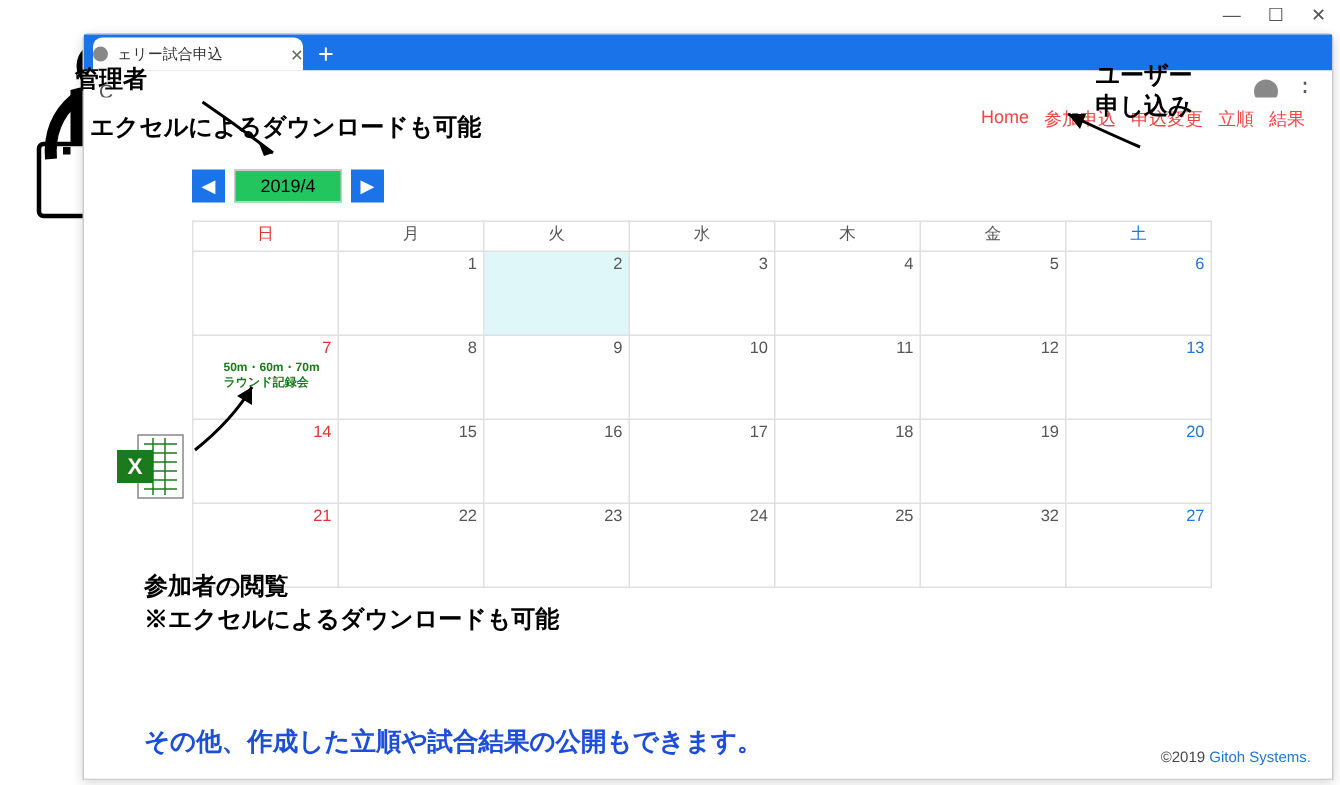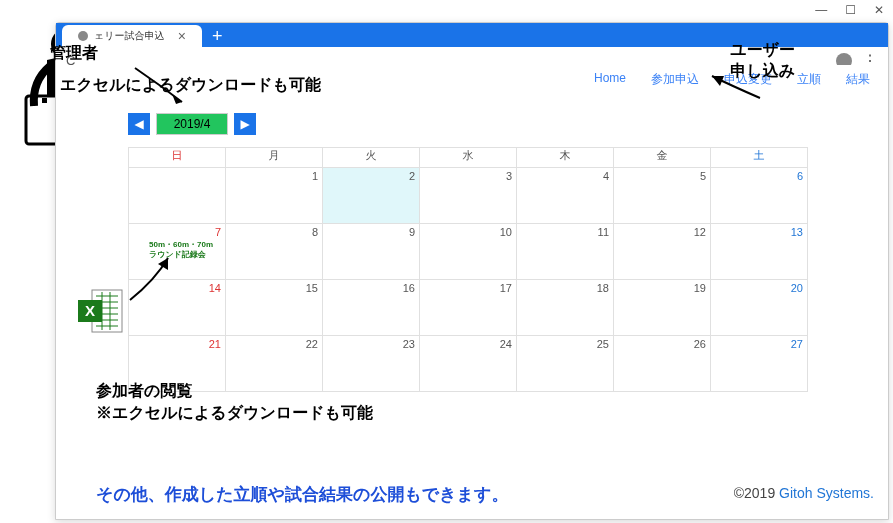--- a/index.html
+++ b/index.html
@@ -2,33 +2,33 @@
 <html><head>
 <meta charset="utf-8">
 <style>
   * { box-sizing: border-box; margin: 0; padding: 0; }
   body { font-family: "Meiryo", sans-serif; width: 893px; height: 523px; background: #fff; position: relative; }
   
   .browser-chrome { position: absolute; left: 55px; top: 22px; right: 4px; height: 498px; border: 1px solid #ccc; background: #fff; border-radius: 4px 4px 0 0; box-shadow: 0 2px 8px rgba(0,0,0,0.15); }
   .win-controls { position: absolute; right: 4px; top: -20px; display: flex; gap: 18px; font-size: 12px; color: #555; }
   
   .tabstrip { height: 24px; background: #1a73e8; display: flex; align-items: flex-end; padding-left: 6px; }
-  .tab { background: #fff; height: 22px; width: 140px; border-radius: 6px 6px 0 0; display: flex; align-items: center; padding: 0 16px; font-size: 10px; color: #333; gap: 6px; }
+  .tab { background: #fff; height: 22px; width: 140px; border-radius: 6px 6px 0 0; display: flex; align-items: center; padding: 0 0; font-size: 10px; color: #333; gap: 6px; }
   .tab-close { margin-left: auto; color: #666; font-size: 14px; cursor: pointer; }
   .newtab { color: #fff; font-size: 18px; padding: 0 10px; cursor: pointer; }
   
   .addrbar { height: 28px; background: #fff; border-bottom: 1px solid #e0e0e0; display: flex; align-items: center; padding: 0 10px; gap: 10px; font-size: 13px; color: #555; }
   .addrbar .spacer { flex: 1; }
   .addr-icon { width: 16px; height: 16px; border-radius: 50%; background: #888; }
   .menu-dots { font-size: 16px; color: #555; cursor: pointer; }
   
   .page { position: absolute; top: 42px; left: 0; right: 0; bottom: 0; background: #fff; }
   
   .topnav { position: absolute; top: 6px; right: 18px; display: flex; gap: 10px; font-size: 12px; color: #444; }
-  .topnav a { text-decoration: none; color: #3b82f6; cursor: pointer; margin-left: 15px; }
+  .topnav a { text-decoration: none; color: #ef4444; cursor: pointer; }
   
   .monthnav { position: absolute; top: 48px; left: 72px; display: flex; align-items: center; gap: 6px; }
   .nav-btn { width: 22px; height: 22px; background: #1a73e8; color: #fff; border: none; display: flex; align-items: center; justify-content: center; font-size: 12px; cursor: pointer; }
   .month-label { width: 72px; height: 22px; border: 1px solid #ccc; display: flex; align-items: center; justify-content: center; font-size: 12px; background: #22c55e; }
   
   .calendar { position: absolute; top: 82px; left: 72px; width: 680px; border-collapse: collapse; }
   .calendar th, .calendar td { border: 1px solid #e0e0e0; font-size: 11px; vertical-align: top; }
   .calendar th { height: 20px; font-weight: normal; color: #555; }
   .calendar th.sun { color: #d33; }
   .calendar th.sat { color: #2176d6; }
@@ -40,21 +40,21 @@
   .event { font-size: 8px; color: #1b7a1b; text-align: left; line-height: 1.2; margin-top: 2px; font-weight: bold; }
   
   .anno { position: absolute; color: #000000; font-weight: bold; }
   .anno1 { top: 43px; left: 50px; font-size: 16px; }
   .anno2 { top: 75px; left: 60px; font-size: 16px; }
   .anno3 { top: 40px; right: 98px; font-size: 16px; text-align: left; }
   .anno4 { top: 316px; left: 40px; font-size: 16px; }
   .anno5 { top: 338px; left: 40px; font-size: 16px; }
   .anno6 { position: absolute; top: 418px; left: 40px; font-size: 17px; color: #1d4ed8; font-weight: bold; }
   
-  .footer { position: absolute; bottom: 18px; right: 14px; font-size: 14px; color: #444; }
+  .footer { position: absolute; bottom: 8px; right: 14px; font-size: 10px; color: #444; }
   .footer a { color: #2176d6; text-decoration: none; }
   
   
   .admin-fig { position: absolute; top: 26px; left: 12px; width: 90px; height: 200px; }
   .user-fig { position: absolute; top: 90px; right: 4px; width: 80px; height: 210px; }
   .excel-icon { position: absolute; top: 288px; left: 78px; width: 46px; height: 46px; }
 </style>
 </head>
 <body>
 
@@ -204,21 +204,21 @@
             <td>
               <div class="dnum">23</div>
             </td>
             <td>
               <div class="dnum">24</div>
             </td>
             <td>
               <div class="dnum">25</div>
             </td>
             <td>
-              <div class="dnum">26</div>
+              <div class="dnum">32</div>
             </td>
             <td class="sat">
               <div class="dnum">27</div>
             </td>
           </tr>
         </tbody>
     </table>
 
     <div class="anno anno5">※エクセルによるダウンロードも可能</div>
     <div class="anno anno4">参加者の閲覧</div>

